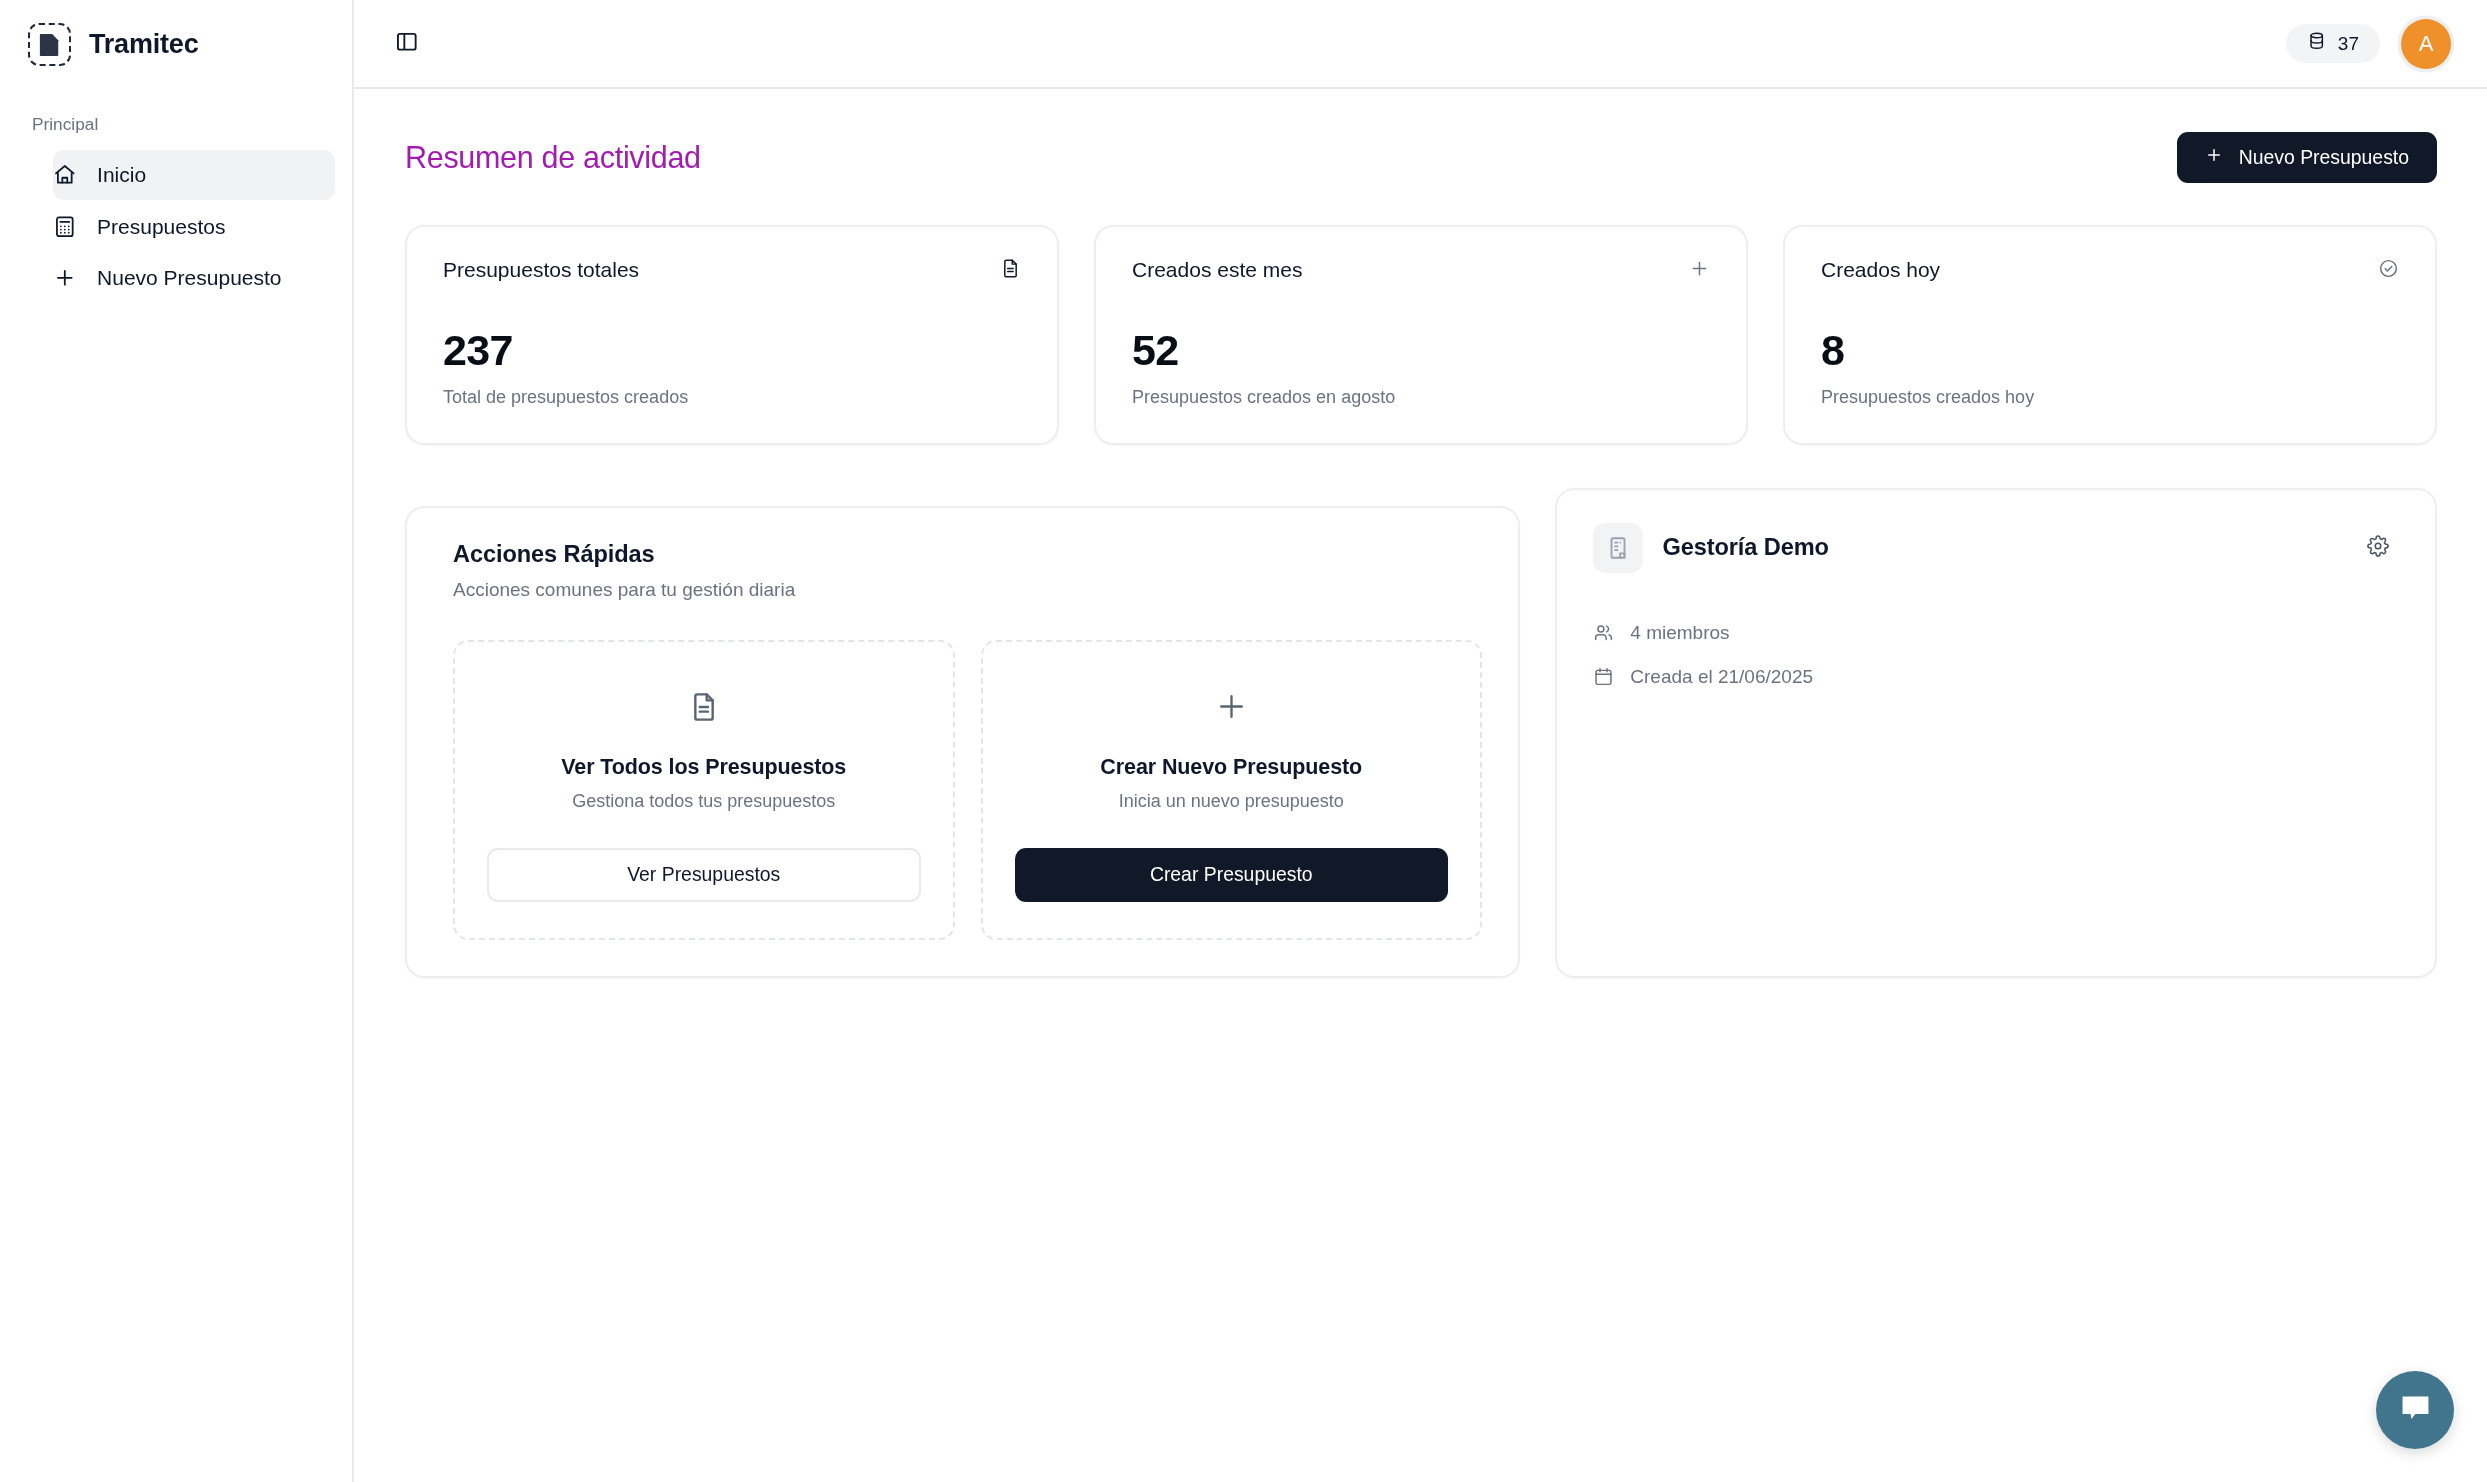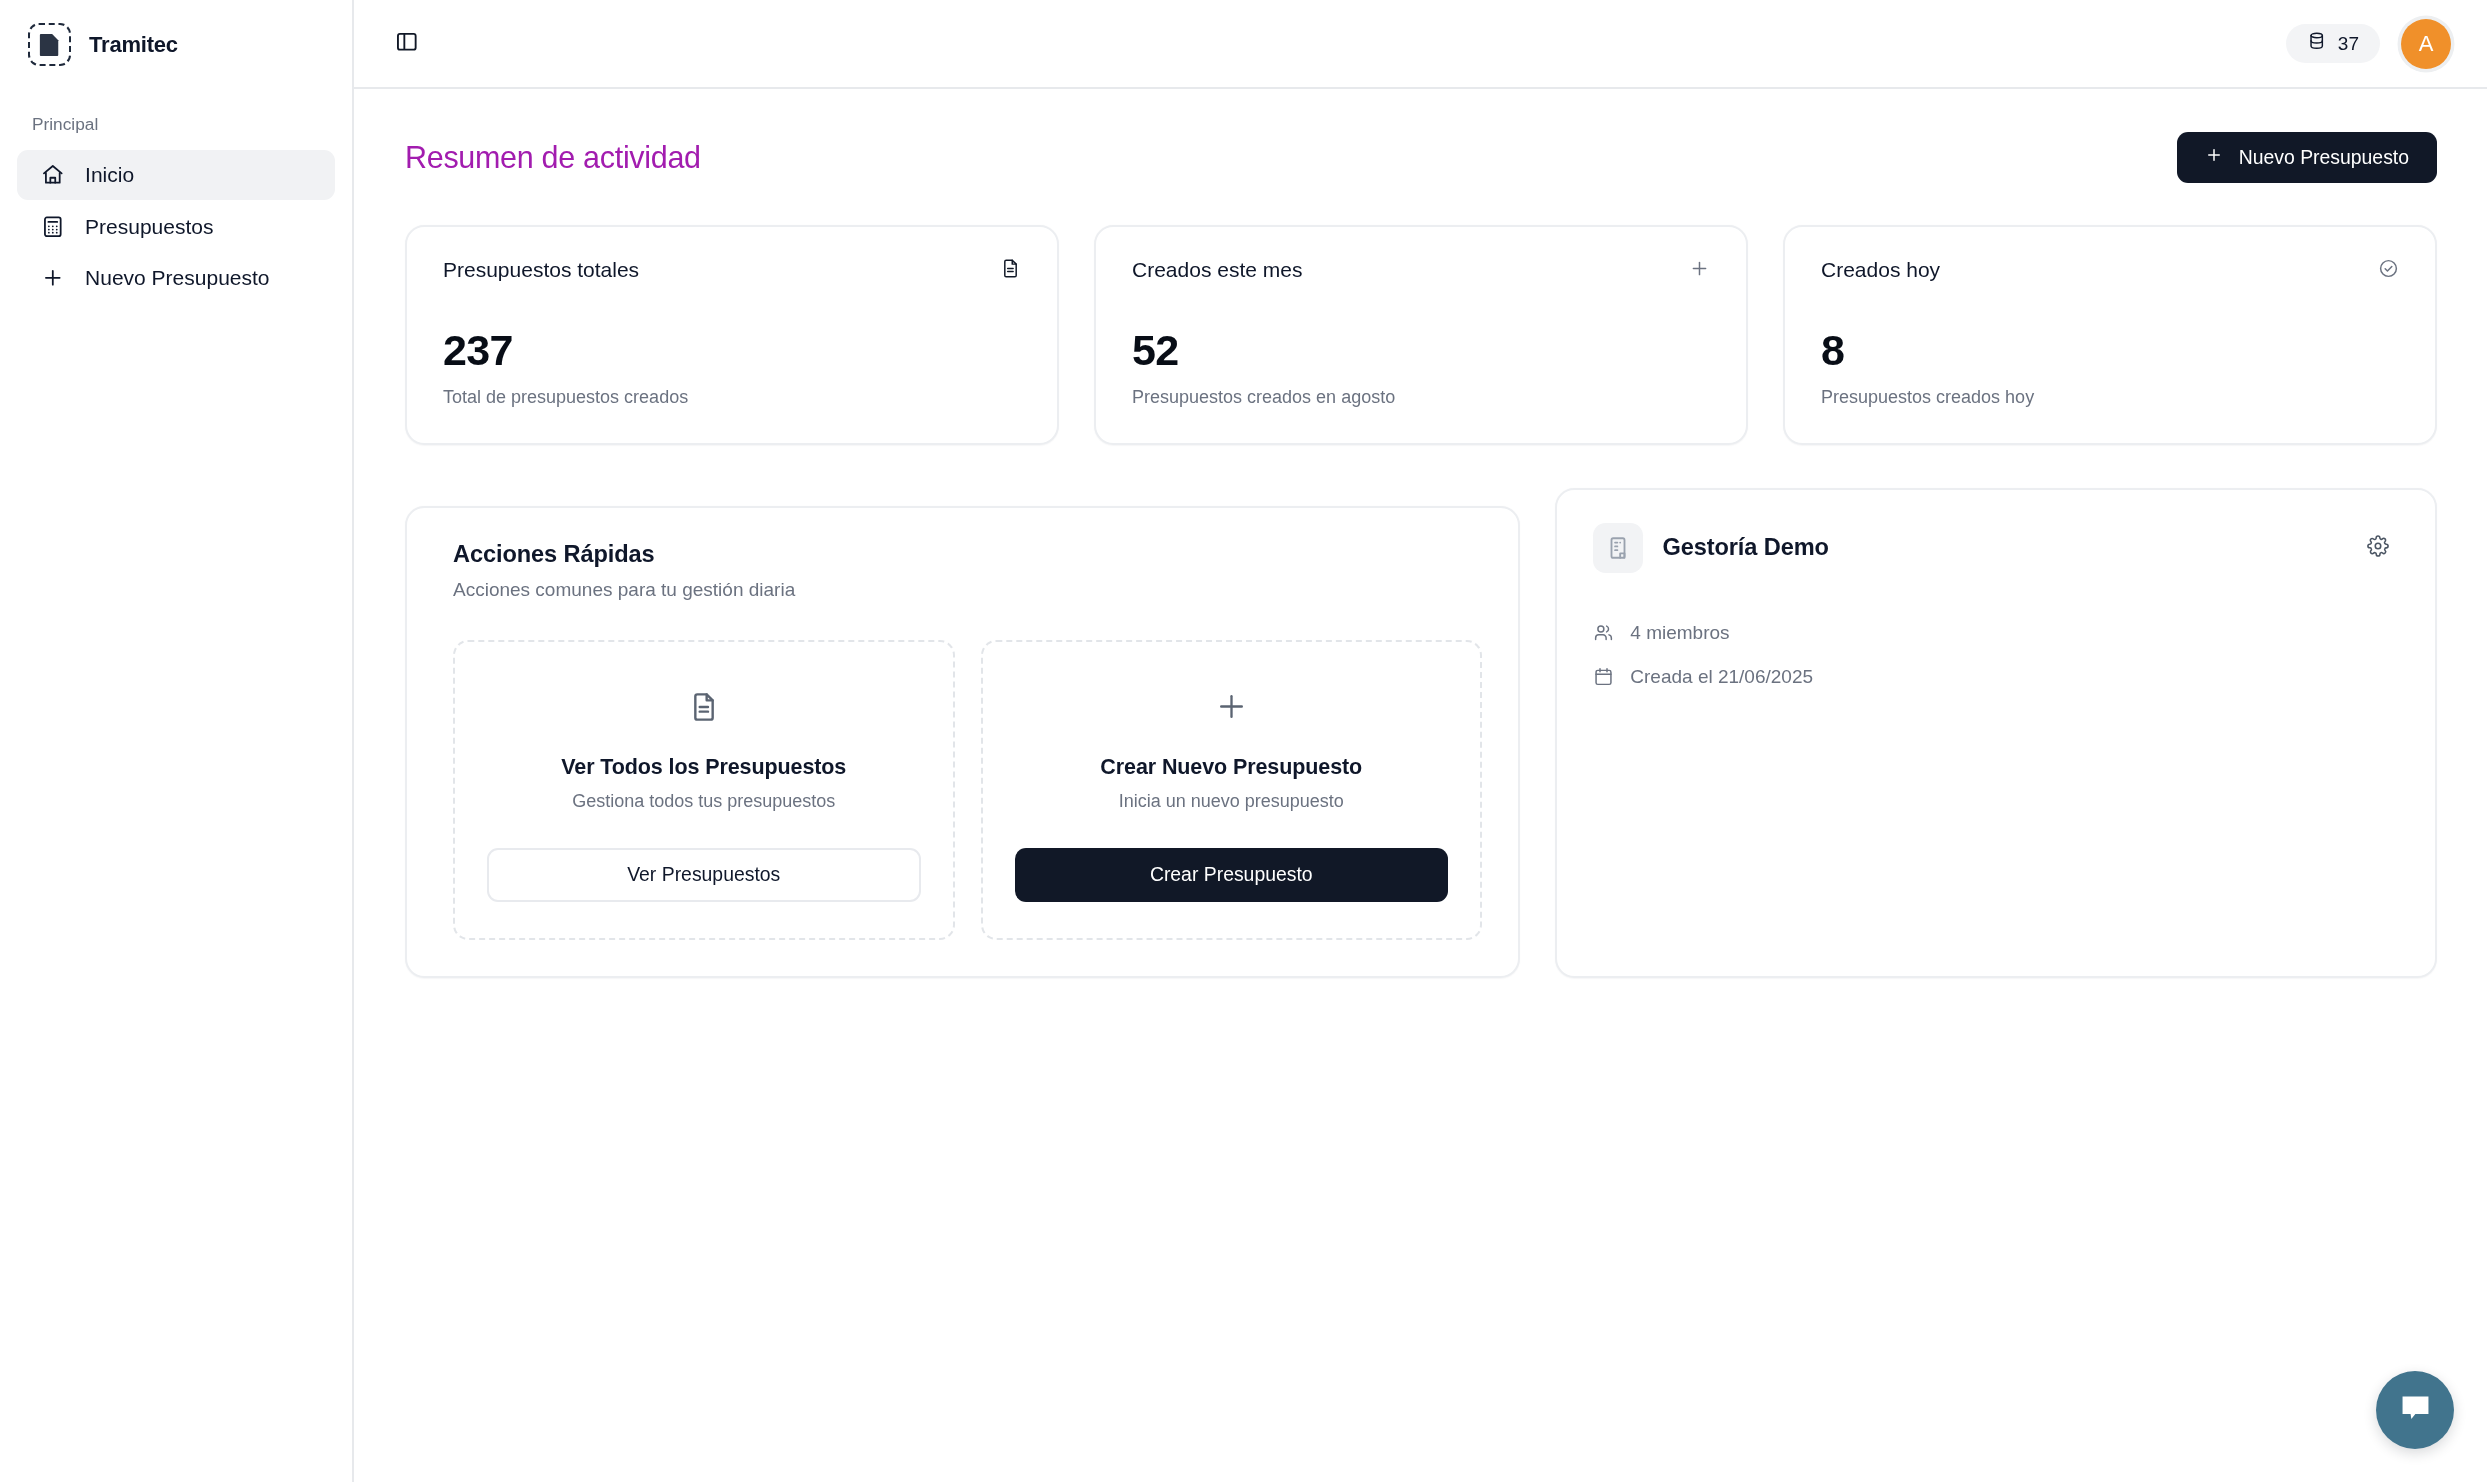--- a/index.html
+++ b/index.html
@@ -26,34 +26,35 @@
     padding: 0 28px;
   }
   .brand-mark {
     width: 43px; height: 43px;
     border: 2.1px dashed #1E293B;
     border-radius: 11px;
     display: flex; align-items: center; justify-content: center;
     flex: 0 0 43px;
   }
   .brand-mark svg { display: block; }
-  .brand-name { font-size: 22px; font-weight: 700; letter-spacing: -0.2px; color: #0F172A; }
+  .brand-name { font-size: 27px; font-weight: 700; letter-spacing: -0.2px; color: #0F172A; }
 
   .nav { padding: 16.7px 16.7px 0 16.7px; }
   .nav-section-label {
     font-size: 17.3px; color: #6B7280; font-weight: 400;
     padding: 8.3px 15.3px 15.3px 15.3px;
   }
   .nav-item {
     display: flex; align-items: center; gap: 19.4px;
-    height: 50px; padding: 0 24px;
+    height: 50px; padding: 0 0;
     border-radius: 11px;
     font-size: 21px; color: #0F172A;
     margin-bottom: 1.4px;
     cursor: pointer;
+    margin-left: 36px;
   }
   .nav-item.active { background: #F1F2F4; }
   .nav-item .nav-ico { width: 25px; height: 25px; flex: 0 0 25px; display:flex; align-items:center; justify-content:center; }
   .nav-item .nav-ico svg { display: block; }
 
   
   .main { flex: 1 1 auto; display: flex; flex-direction: column; min-width: 0; background: #FFFFFF; }
   .topbar {
     height: 89px;
     border-bottom: 2.1px solid #E7E9EC;

